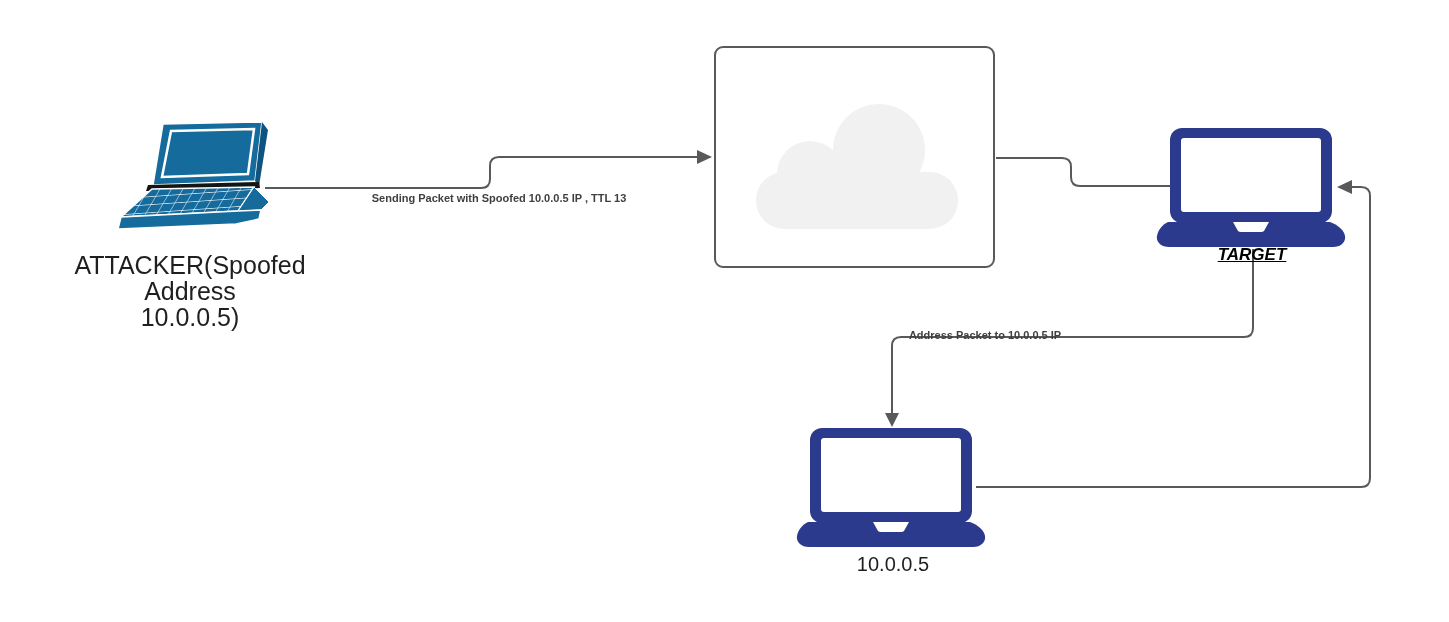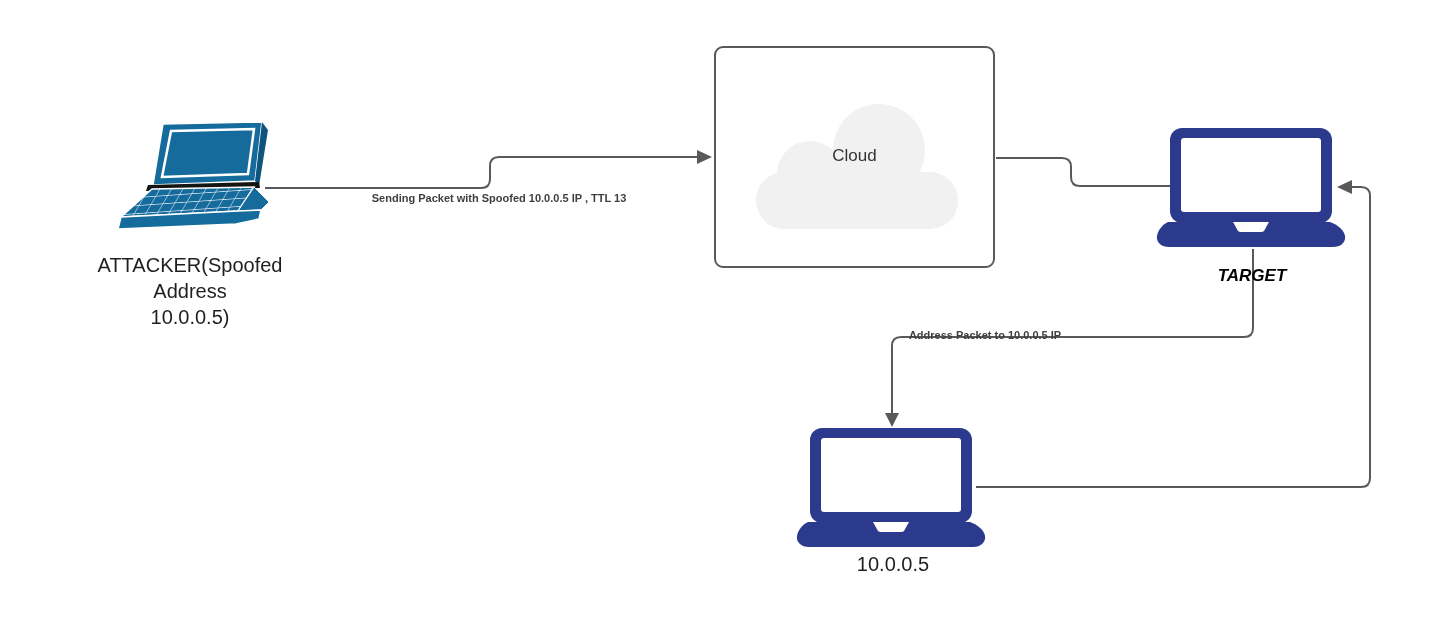--- a/index.html
+++ b/index.html
@@ -24,22 +24,22 @@
 
   
   .cloud-box{position:absolute;left:714px;top:46px;width:281px;height:222px;
     border:2.5px solid var(--line);border-radius:9px;background:#fff;box-sizing:border-box;}
   .cloud-shape{position:absolute;left:38px;top:50px;width:206px;height:132px;}
   .cloud-label{position:absolute;left:0;top:98px;width:100%;text-align:center;
     font-size:17px;color:#333333;}
 
   
   .node-label{position:absolute;text-align:center;color:var(--node-label);}
-  .attacker-label{left:40px;top:252px;width:300px;font-size:20px;line-height:26px;white-space:pre-line;}
-  .target-label{left:1177px;top:266px;width:150px;font-size:17px;font-weight:bold;font-style:italic;color:#000000;}
+  .attacker-label{left:40px;top:252px;width:300px;font-size:25px;line-height:26px;white-space:pre-line;}
+  .target-label{left:1177px;top:245px;width:150px;font-size:17px;font-weight:bold;font-style:italic;color:#000000;text-decoration:underline;}
   .realhost-label{left:818px;top:553px;width:150px;font-size:20px;}
 
   
   .edge-label{position:absolute;transform:translateX(-50%);white-space:nowrap;
     font-size:11px;font-weight:bold;color:var(--edge-label);}
   .edge-label-1{left:499px;top:192px;}
   .edge-label-2{left:985px;top:329px;}
   .edge-label-3{left:1201px;top:477px;}
 </style>
 </head>
@@ -93,21 +93,20 @@
   <div class="node-label attacker-label">ATTACKER(Spoofed
 Address
 10.0.0.5)</div>
 
   <div class="cloud-box">
     <svg class="cloud-shape" viewBox="0 0 206 132" xmlns="http://www.w3.org/2000/svg">
       <circle class="fill-cloud" cx="125" cy="52" r="46"></circle>
       <circle class="fill-cloud" cx="56" cy="76" r="33"></circle>
       <rect class="fill-cloud" x="2" y="74" width="202" height="57" rx="28"></rect>
     </svg>
-    <div class="cloud-label">Cloud</div>
   </div>
 
   <svg class="node-svg target-icon" viewBox="0 0 192 121" xmlns="http://www.w3.org/2000/svg">
     <rect class="fill-navy" x="15" y="1" width="162" height="95" rx="12"></rect>
     <rect fill="#ffffff" x="26" y="11" width="140" height="74" rx="3"></rect>
     <path class="fill-navy" d="M 13 95 L 175 95 C 183 98 189 103 190 109 C 191 115 186 120 178 120 L 14 120 C 6 120 1 115 2 109 C 3 103 7 98 13 95 Z"></path>
     <path fill="#ffffff" d="M 78 95 L 114 95 L 109 104 Q 108 105 106 105 L 86 105 Q 84 105 83 104 Z"></path>
   </svg>
 
   <div class="node-label target-label">TARGET</div>

